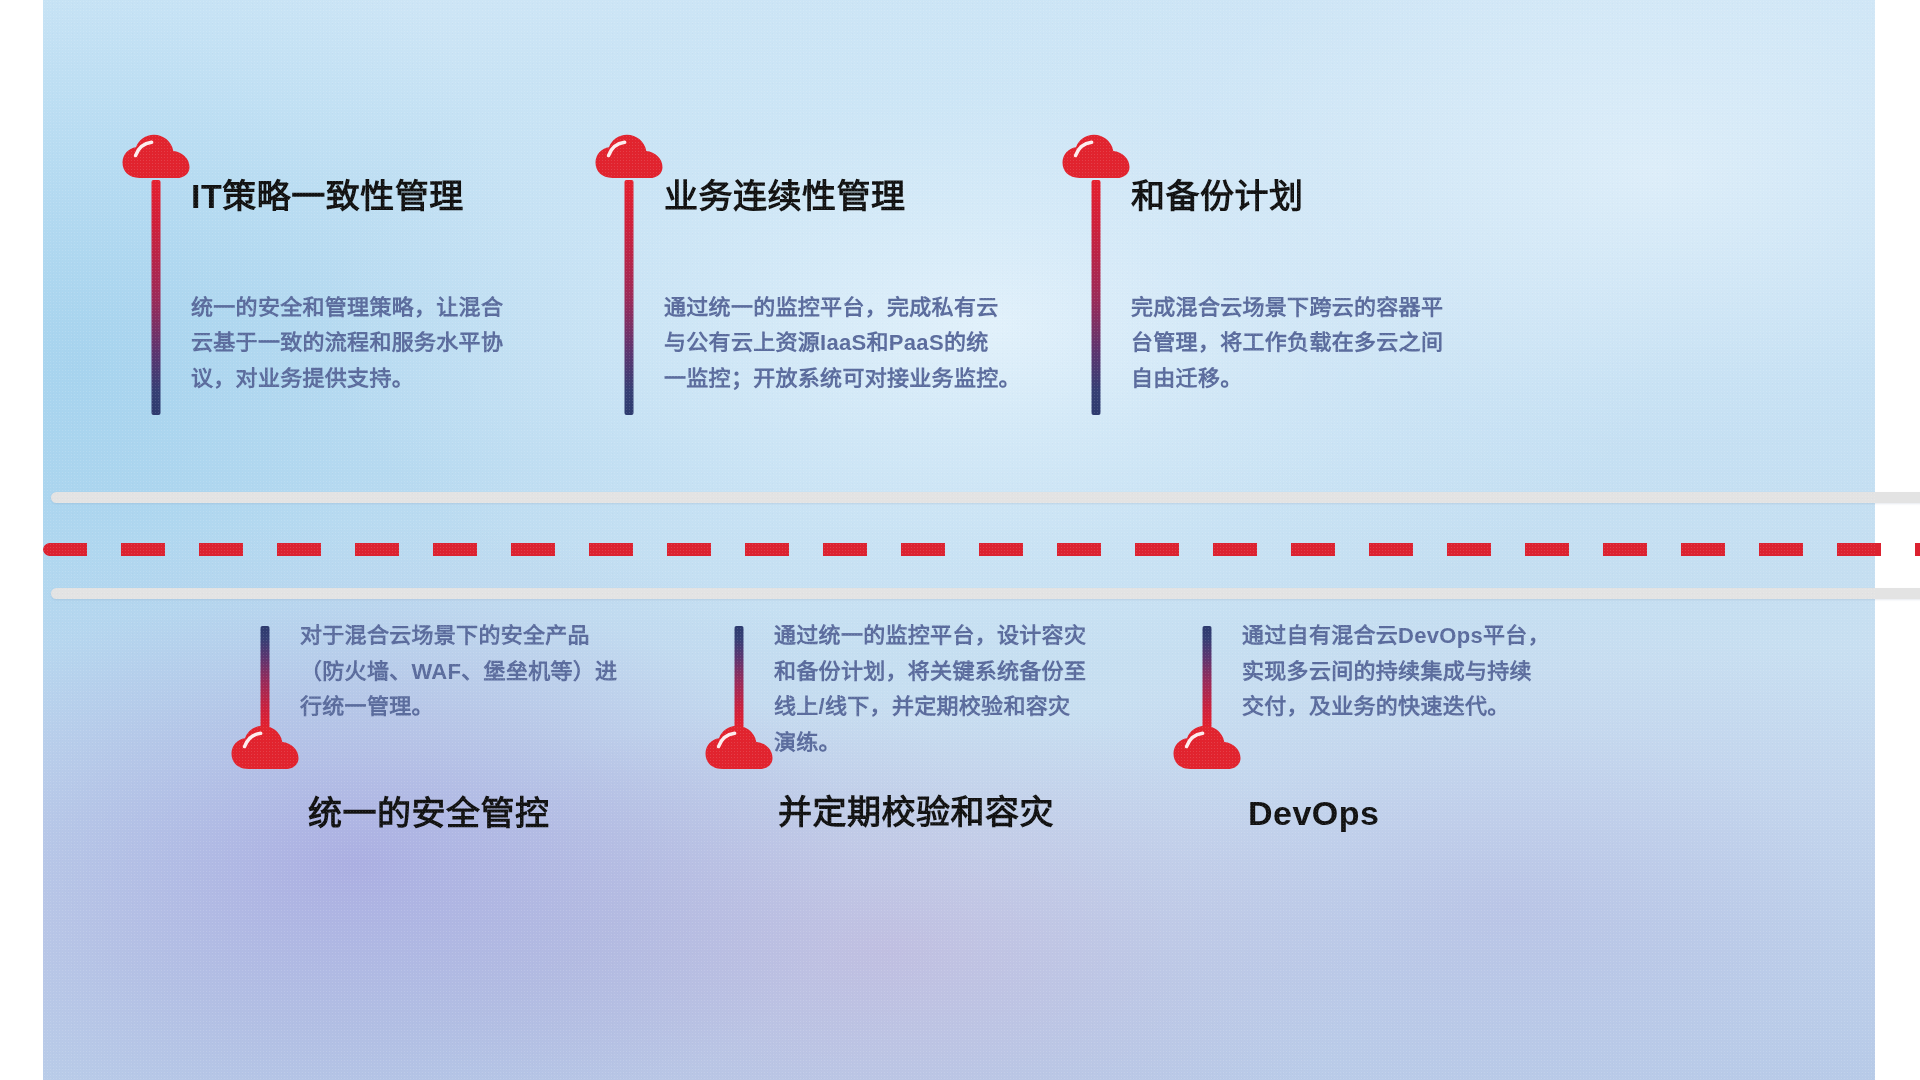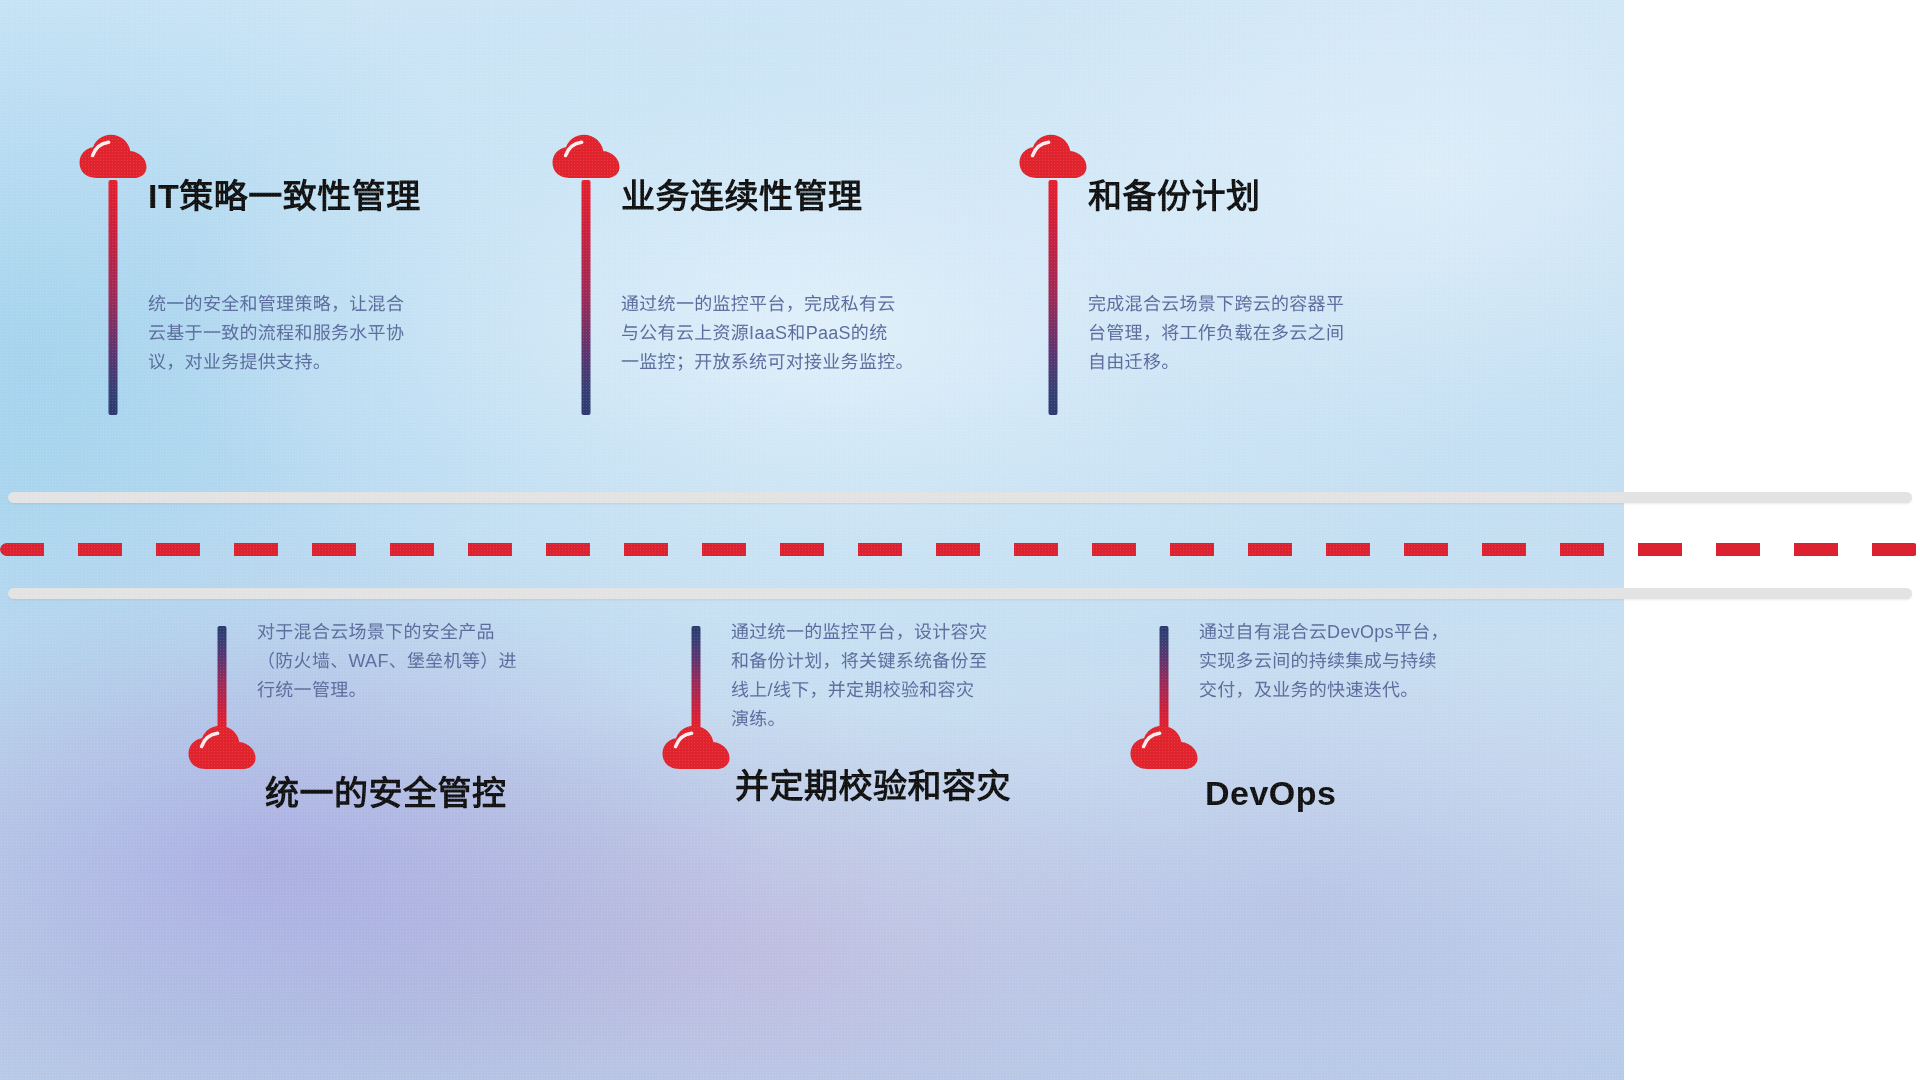--- a/index.html
+++ b/index.html
@@ -7,21 +7,21 @@
 
   html, body {
     width:1920px; height:1080px;
     overflow:hidden;
     font-family:"Liberation Sans","DejaVu Sans",sans-serif;
   }
 
   
   #stage {
     position:relative;
-    width:1624px; height:1080px;
+    width:1832px; height:1080px;
     background:
       
       radial-gradient(ellipse 760px 420px at 17% 80%,
           rgba(150,140,215,0.55) 0%,
           rgba(150,145,210,0.30) 38%,
           rgba(160,170,220,0.08) 66%,
           rgba(255,255,255,0) 82%),
       
       radial-gradient(ellipse 620px 330px at 46% 88%,
           rgba(196,168,212,0.45) 0%,
@@ -51,20 +51,21 @@
       linear-gradient(176deg,
           #cfe6f6 0%,
           #c6e2f4 13%,
           #bcdcf1 27%,
           #b9daf0 41%,
           #c3def1 54%,
           #c8dff1 64%,
           #c4d8ee 76%,
           #bcd0ea 88%,
           #b7cbe8 100%);
+    margin-left: 43px;
   }
 
   
   #grain {
     position:absolute; inset:0;
     pointer-events:none;
     opacity:.30;
     background-image:
       radial-gradient(rgba(255,255,255,.42) 0.6px, rgba(255,255,255,0) 0.7px),
       radial-gradient(rgba(120,150,190,.20) 0.6px, rgba(255,255,255,0) 0.7px);
@@ -129,22 +130,22 @@
 
   .card-title {
     font-size:34px;
     font-weight:700;
     color:#121212;
     letter-spacing:.5px;
     white-space:nowrap;
     line-height:1.2;
   }
   .card-body {
-    font-size:18px;
-    font-weight:400;
+    font-size:22px;
+    font-weight:700;
     color:#5b6c9d;
     line-height:1.62;
     letter-spacing:.3px;
     white-space:pre-line;
   }
 </style>
 </head>
 <body>
 
 <div id="stage">

